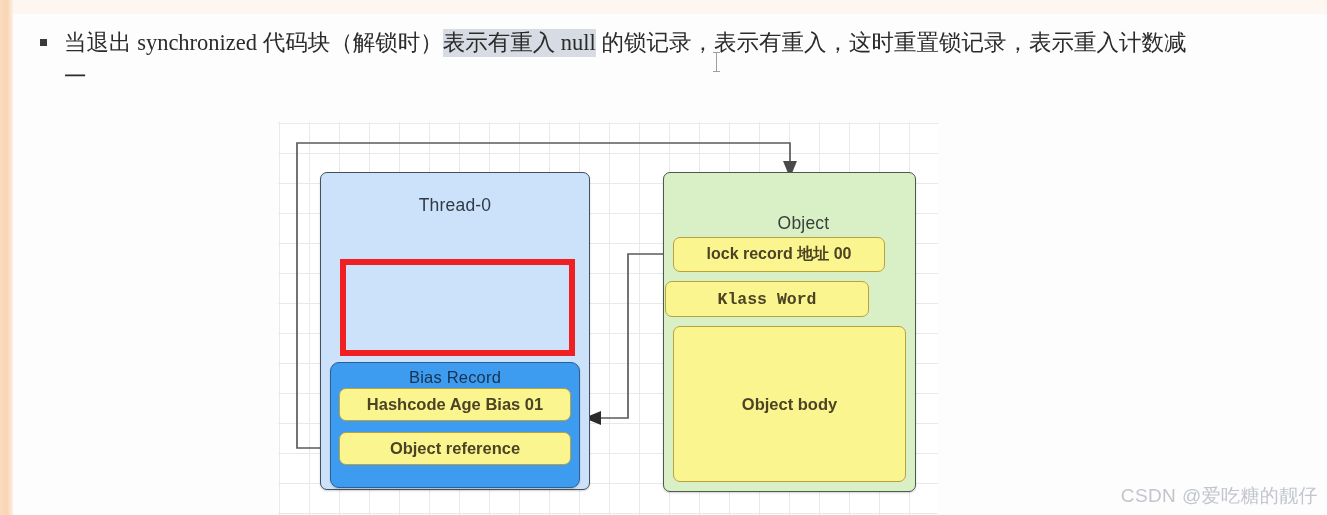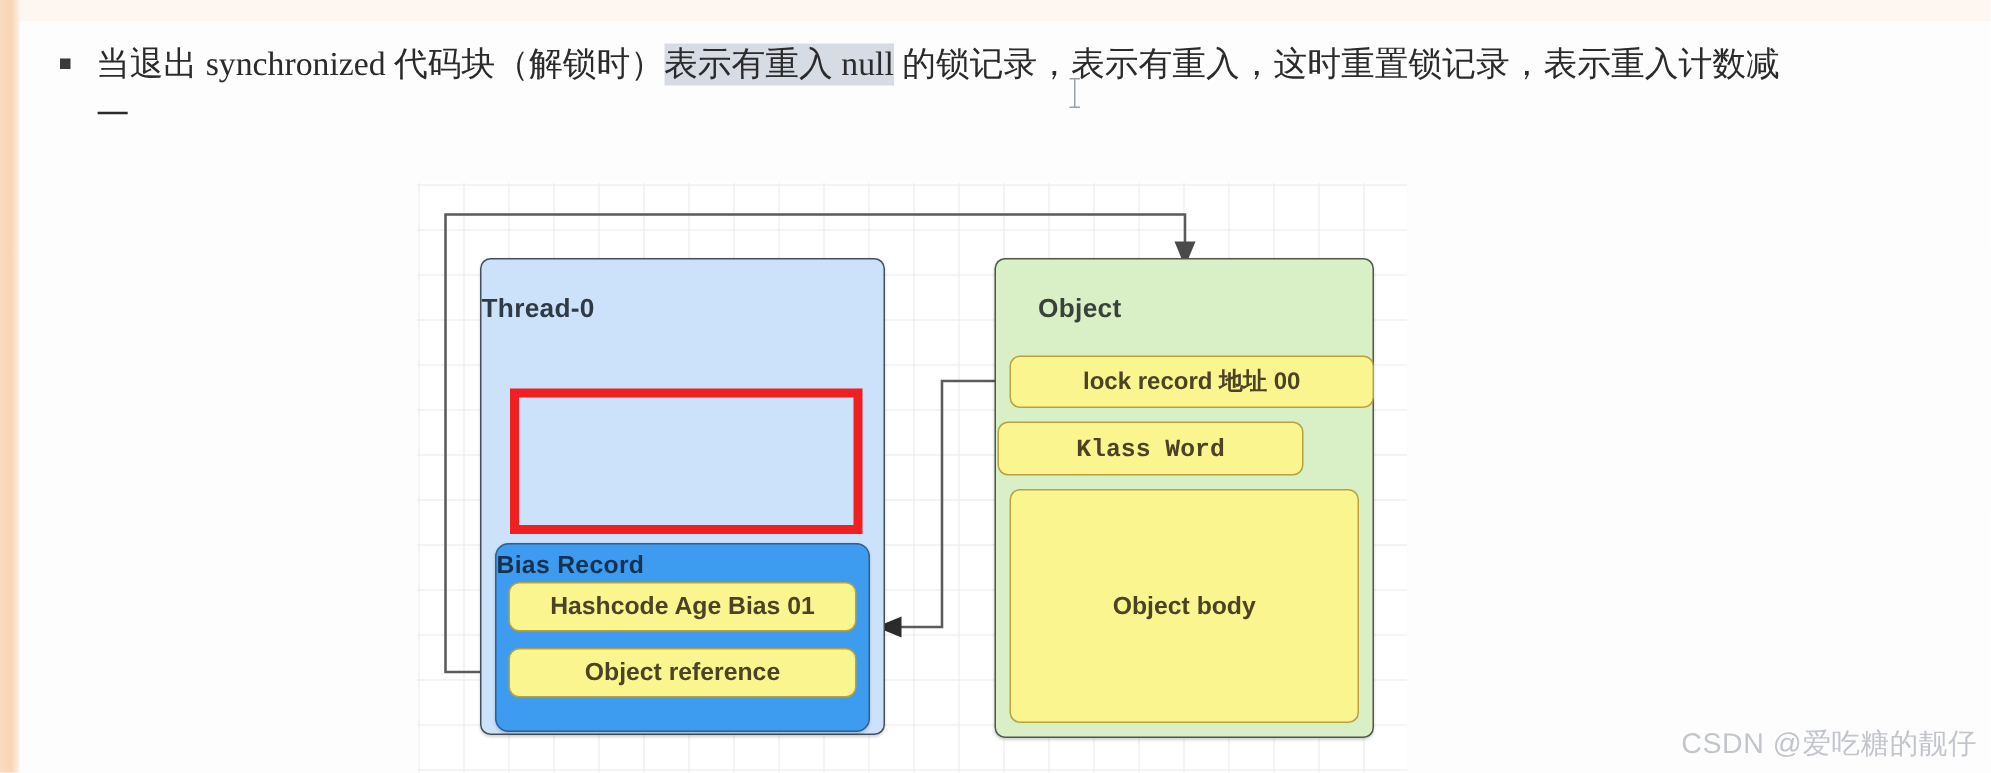--- a/index.html
+++ b/index.html
@@ -102,41 +102,41 @@
   .box {
     position: absolute;
     box-sizing: border-box;
     border: 1.6px solid #44505e;
     border-radius: 7px;
     box-shadow: 0 1px 2px rgba(0,0,0,0.18);
   }
   .box-title {
     position: absolute;
     left: 0; right: 0;
-    text-align: left;
-    font-weight: bold;
+    text-align: center;
+    font-weight: normal;
     color: #2f3a45;
     font-size: 17.5px;
     letter-spacing: .2px;
   }
 
   #thread-box {
     left: 320px; top: 172px;
     width: 270px; height: 318px;
     background: #cbe2fa;
   }
   #thread-title { top: 22px; }
 
   #object-box {
     left: 663px; top: 172px;
     width: 253px; height: 320px;
     background: #d9efc6;
     border-color: #4b5a4c;
   }
-  #object-title { top: 22px; color: #38423a; padding-left: 28px; }
+  #object-title { top: 40px; color: #38423a; padding-left: 28px; }
 
   
   #crossed-slot {
     position: absolute;
     left: 340px; top: 259px;
     width: 235px; height: 97px;
     box-sizing: border-box;
     border: 6px solid #ef1f22;
     background: #cbe2fa;
     border-radius: 0;
@@ -169,21 +169,21 @@
     justify-content: center;
     font-weight: bold;
     color: #4b4324;
     font-size: 16.5px;
     white-space: nowrap;
   }
 
   #lr-slot-1 { left: 339px; top: 388px; width: 232px; height: 33px; }
   #lr-slot-2 { left: 339px; top: 432px; width: 232px; height: 33px; }
 
-  #obj-slot-markword { left: 673px; top: 237px; width: 243px; height: 35px; font-size: 16px; }
+  #obj-slot-markword { left: 673px; top: 237px; width: 212px; height: 35px; font-size: 16px; }
   #obj-slot-klass    { left: 665px; top: 281px; width: 204px; height: 36px; font-family: Liberation Mono, monospace; }
   #obj-slot-body     { left: 673px; top: 326px; width: 233px; height: 156px; }
 
   
   .watermark {
     position: absolute;
     right: 9px;
     bottom: 6px;
     color: #c2c6cc;
     font-size: 19px;

